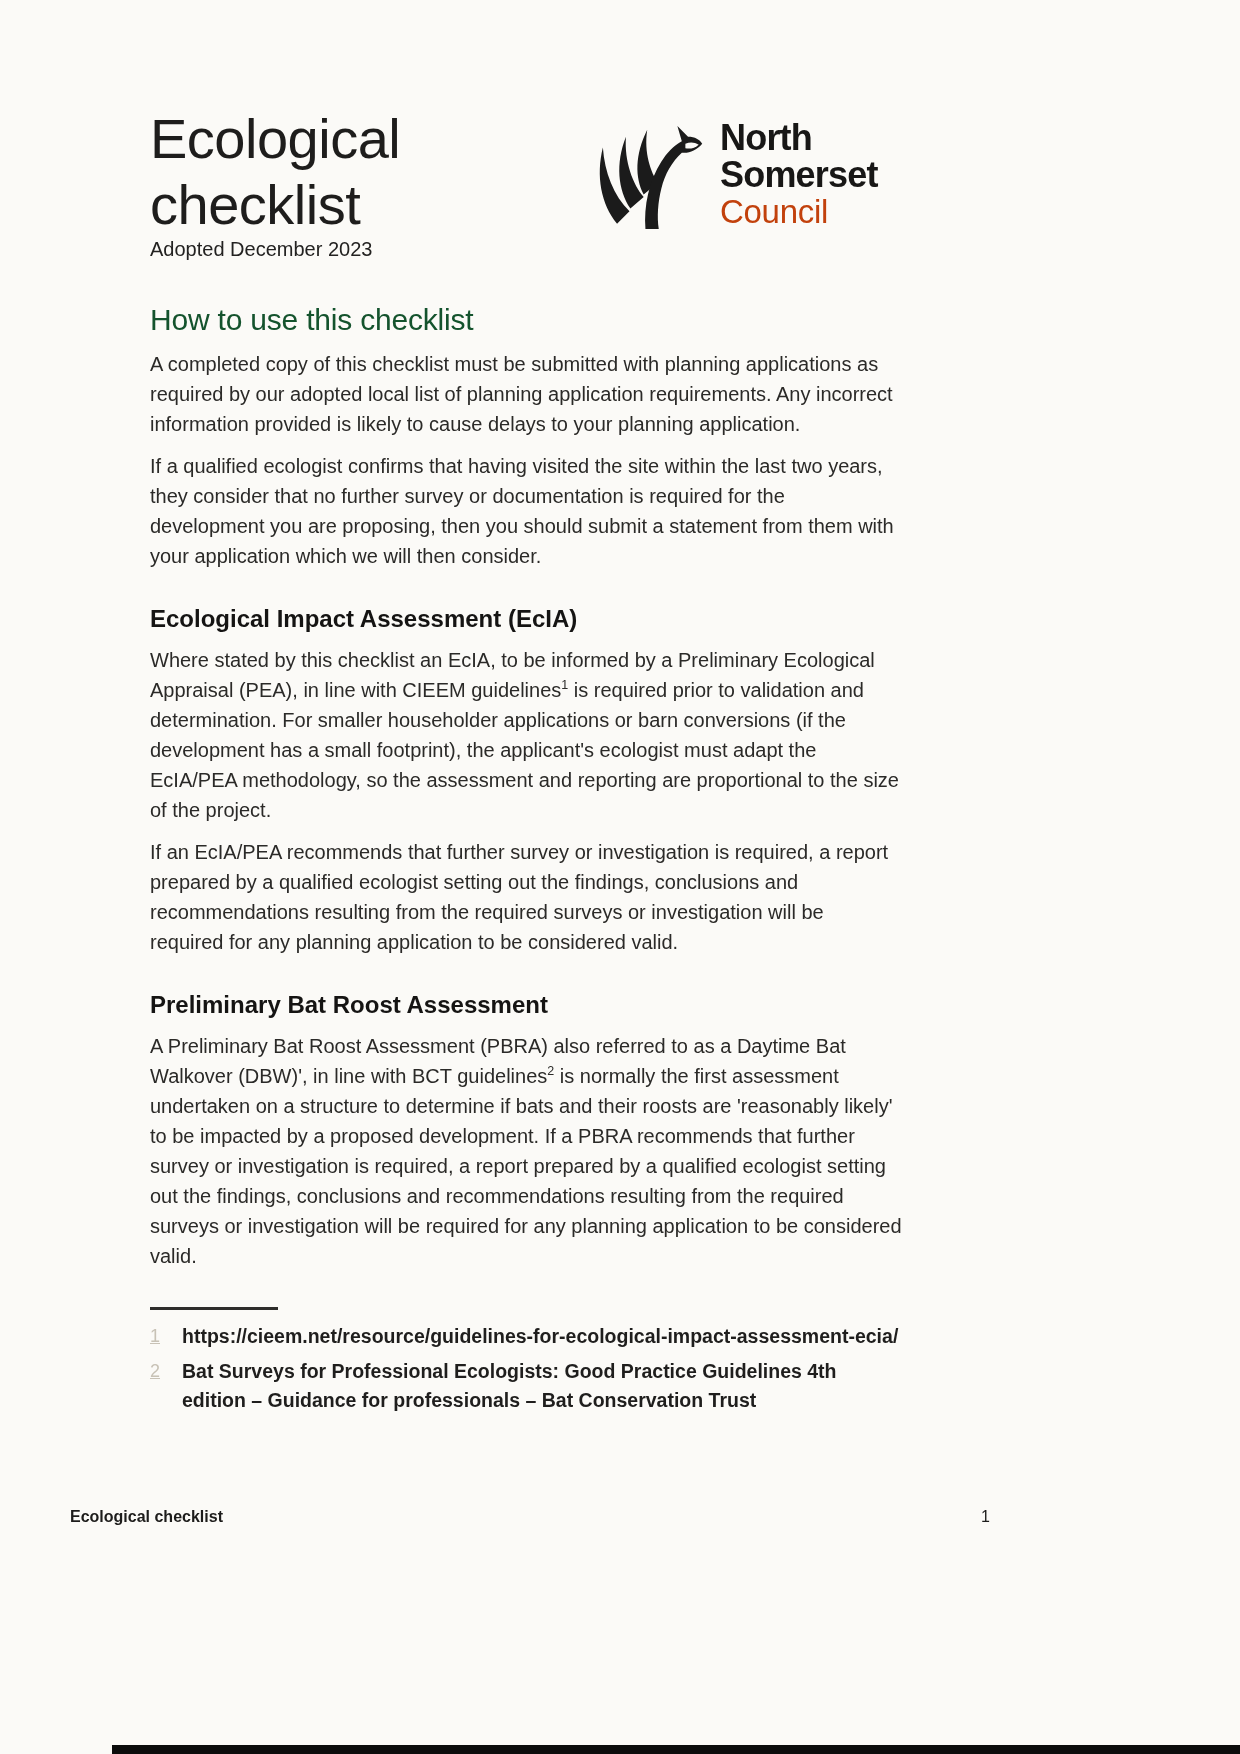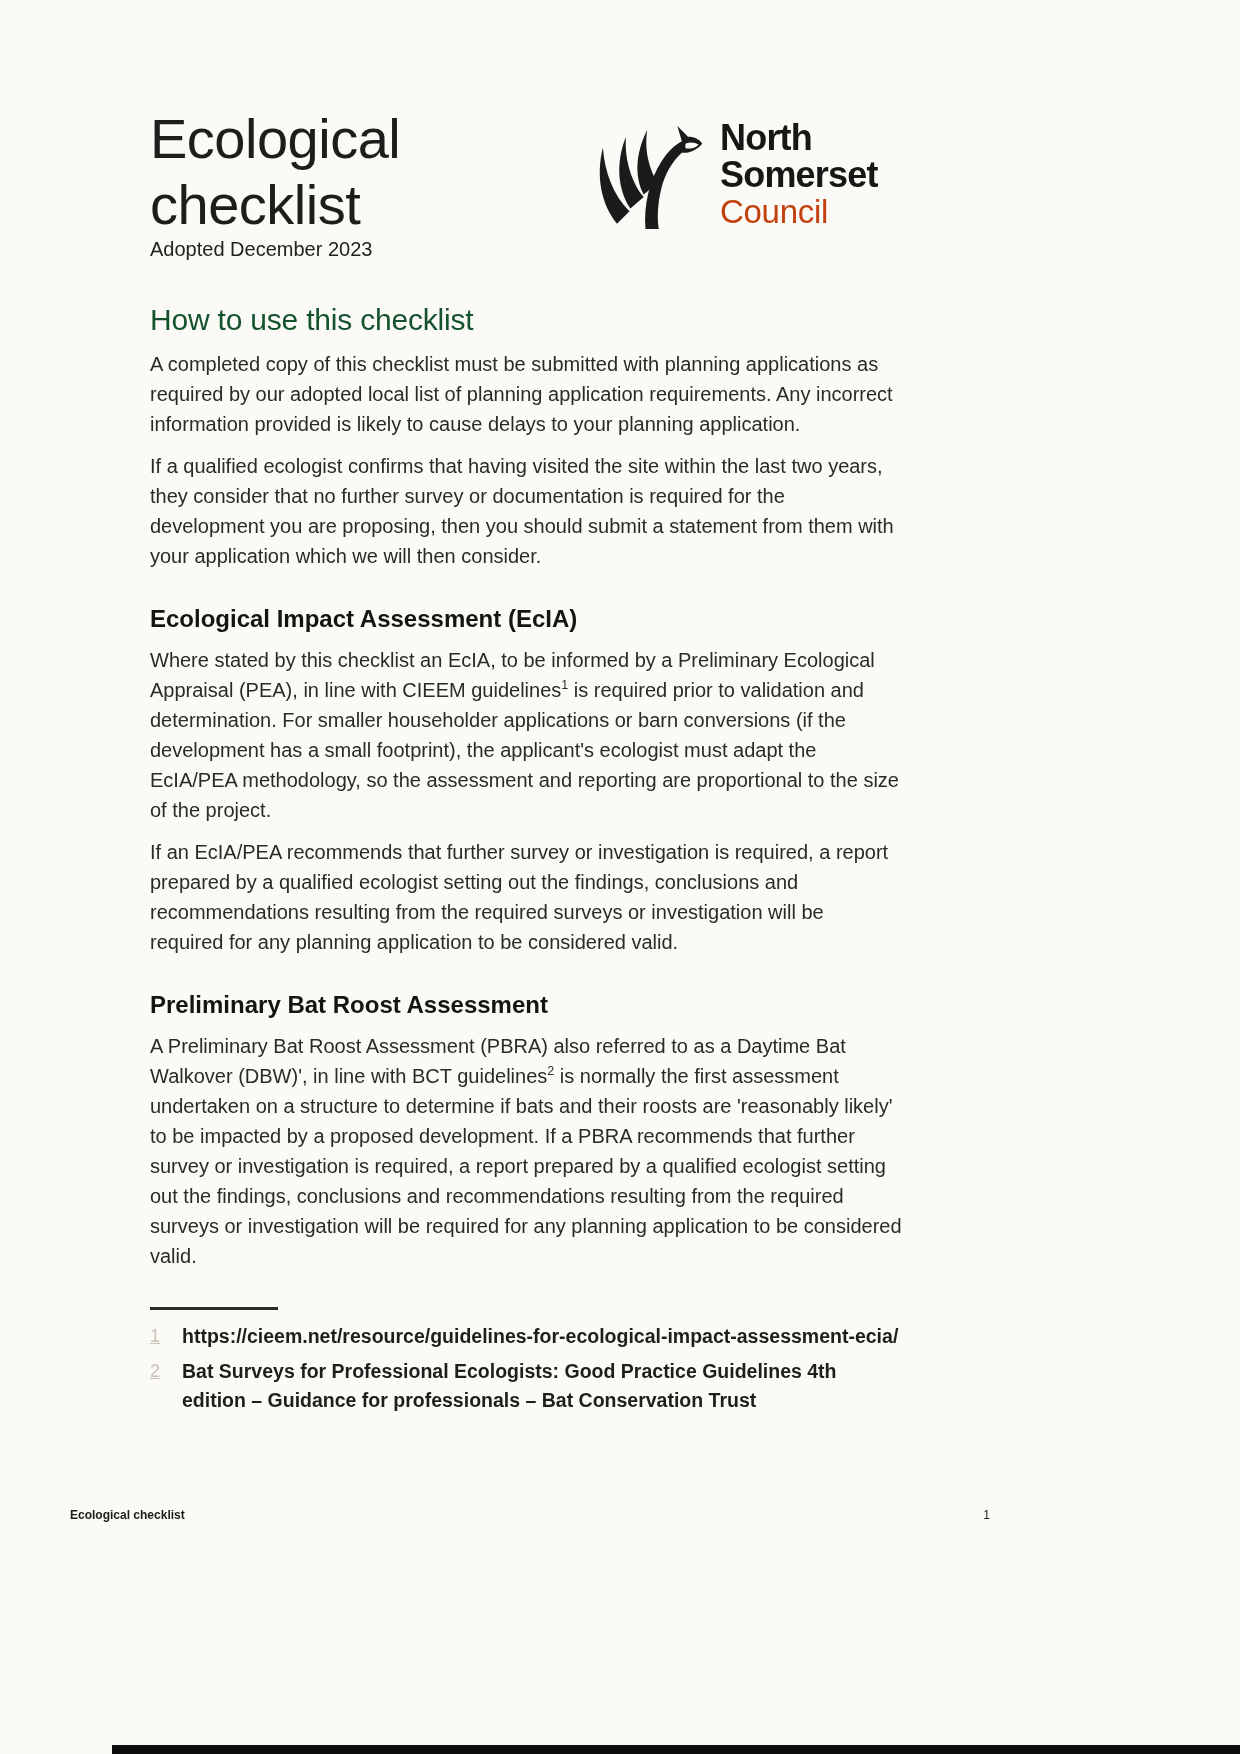--- a/index.html
+++ b/index.html
@@ -101,21 +101,21 @@
   }
   .fn-text{flex:1;}
   
   .footer{
     position:absolute;
     left:70px; top:1508px;
     width:920px;
     display:flex;
     justify-content:space-between;
     align-items:baseline;
-    font-size:12px;
+    font-size:16px;
     color:#1d1c1b;
   }
   .footer-title{font-weight:700;}
   .footer-page{font-weight:400;}
   
   .scan-bar{
     position:absolute;
     left:112px; right:0; bottom:0;
     height:9px;
     background:#0c0c0c;

